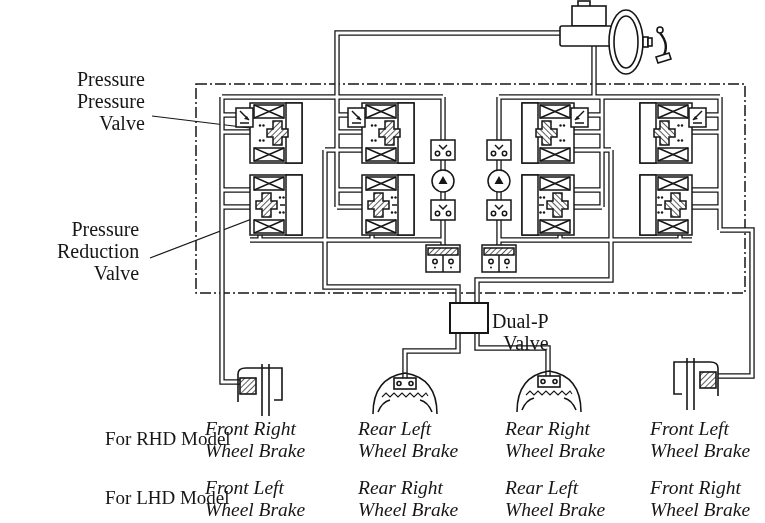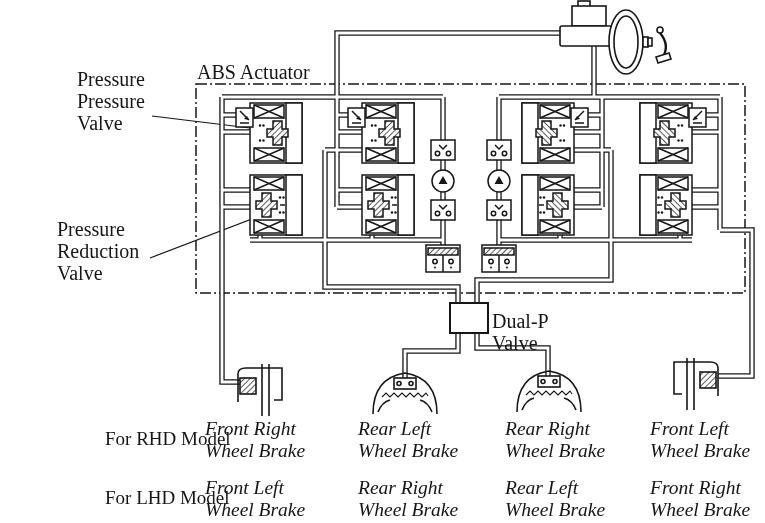--- a/index.html
+++ b/index.html
@@ -1,21 +1,21 @@
 <!DOCTYPE html>
 <html><head>
 <meta charset="utf-8">
 <style>
   html,body{margin:0;padding:0;background:#ffffff;}
   .stage{
     position:relative;width:765px;height:523px;background:#ffffff;
     font-family:"Liberation Serif","DejaVu Serif",serif;color:#161616;overflow:hidden;
   }
   .stage svg{position:absolute;left:0;top:0;}
-  .lbl{position:absolute;font-size:20px;line-height:22px;white-space:nowrap;}
+  .lbl{position:absolute;font-size:20px;line-height:22px;white-space:nowrap;text-align:right;}
   .legend-model{position:absolute;font-size:19px;line-height:22px;white-space:nowrap;}
   .legend-col{position:absolute;font-size:19.5px;line-height:22px;white-space:nowrap;font-style:italic;}
 </style>
 </head>
 <body>
 
 <div class="stage">
 
 <svg width="765" height="523" viewBox="0 0 765 523">
   <defs>
@@ -172,21 +172,20 @@
     <path d="M718,396 L718,368 Q718,362 710,362 L674,362 L674,394 L682,394"></path>
     <rect x="700" y="372" width="16" height="16" fill="url(#hatch)"></rect>
     <line x1="694" y1="358" x2="694" y2="410"></line>
     <line x1="687" y1="358" x2="687" y2="410"></line>
   </g>
 
   <use href="#sym-drum" transform="translate(370,370)"></use>
   <use href="#sym-drum" transform="translate(514,368)"></use>
 </svg>
 
-  <div class="lbl" style="left:197px;top:61px;">ABS Actuator</div>
 
   <div class="lbl" style="left:77px;top:68px;">
     <div>Pressure</div>
     <div>Pressure</div>
     <div>Valve</div>
   </div>
 
   <div class="lbl" style="left:57px;top:218px;">
     <div>Pressure</div>
     <div>Reduction</div>

